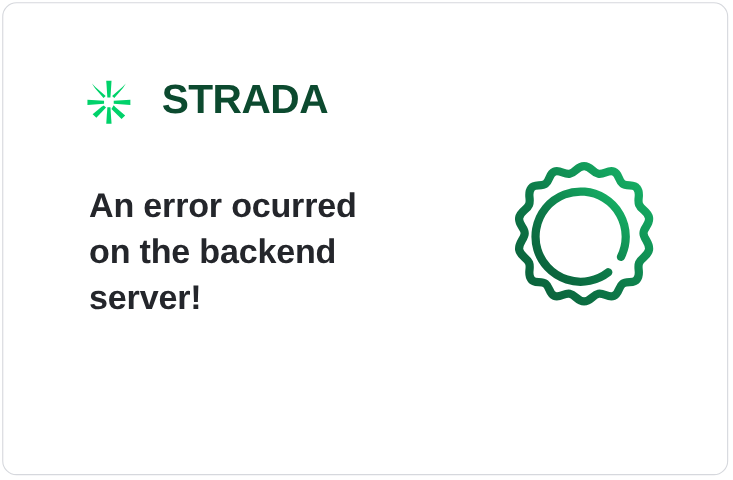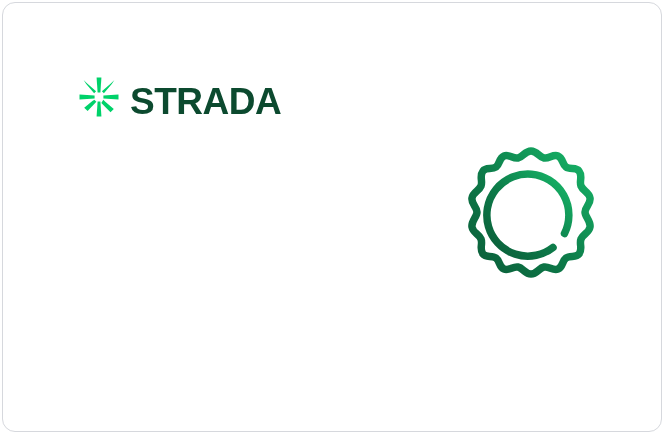--- a/index.html
+++ b/index.html
@@ -28,22 +28,22 @@
     border-radius: 13px;
     overflow: hidden;
   }
 
   
   .brand {
     position: absolute;
     left: 74px;
     top: 68px;
     display: flex;
-    align-items: flex-end;
-    gap: 9px;
+    align-items: flex-start;
+    gap: 26px;
     height: 48px;
   }
   .brand-mark {
     width: 44px;
     height: 44px;
     display: block;
     flex: 0 0 auto;
   }
   .brand-word {
     font-size: 37px;
@@ -103,20 +103,23 @@
         <polygon points="6.6,5.0 9.9,8.3 19.1,16.2 17.1,18.2 9.2,9.0"></polygon>
         <polygon points="26.9,25.8 28.9,27.8 37.4,35.0 34.1,38.3 24.9,29.1" transform="translate(-0.6,-1.1)"></polygon>
 
         <polygon points="37.4,5.0 34.8,9.0 26.9,18.2 24.9,16.2 34.1,8.3"></polygon>
         <polygon points="17.1,25.8 19.1,27.8 10.3,37.0 6.9,33.8 15.1,27.1" transform="translate(0.3,-1.0)"></polygon>
       </g>
     </svg>
     <div class="brand-word">STRADA</div>
   </div>
 
+  <div class="message">An error ocurred
+on the backend
+server!</div>
 
   <div class="gear-wrap">
     <svg class="gear-svg" viewBox="0 0 168 176" aria-hidden="true">
       <defs>
         <linearGradient id="gearGrad" x1="0" y1="1" x2="1" y2="0">
           <stop offset="0%" stop-color="#0a5c38"></stop>
           <stop offset="45%" stop-color="#0d7a49"></stop>
           <stop offset="100%" stop-color="#17b869"></stop>
         </linearGradient>
       </defs>

